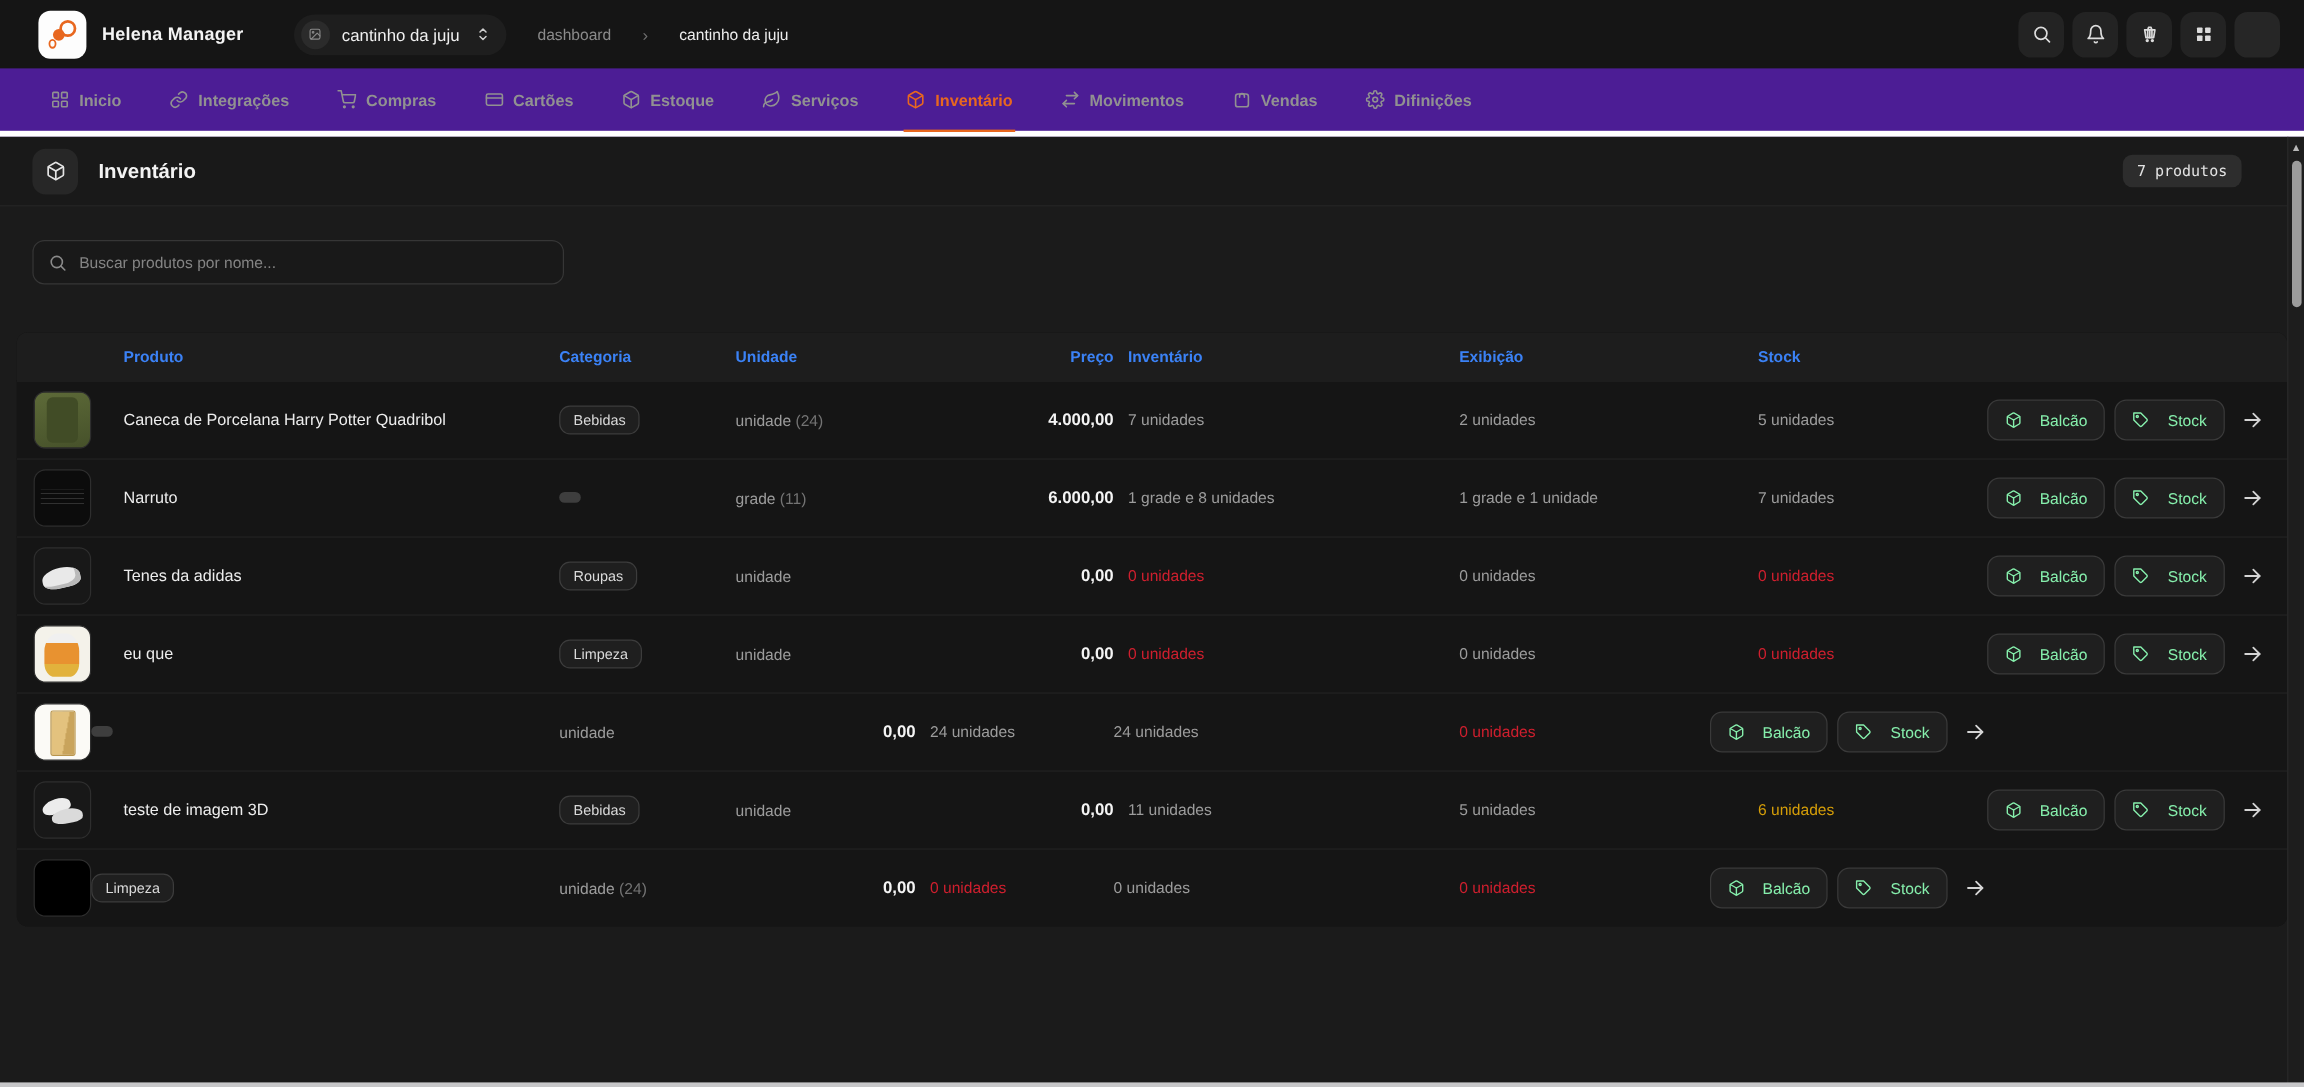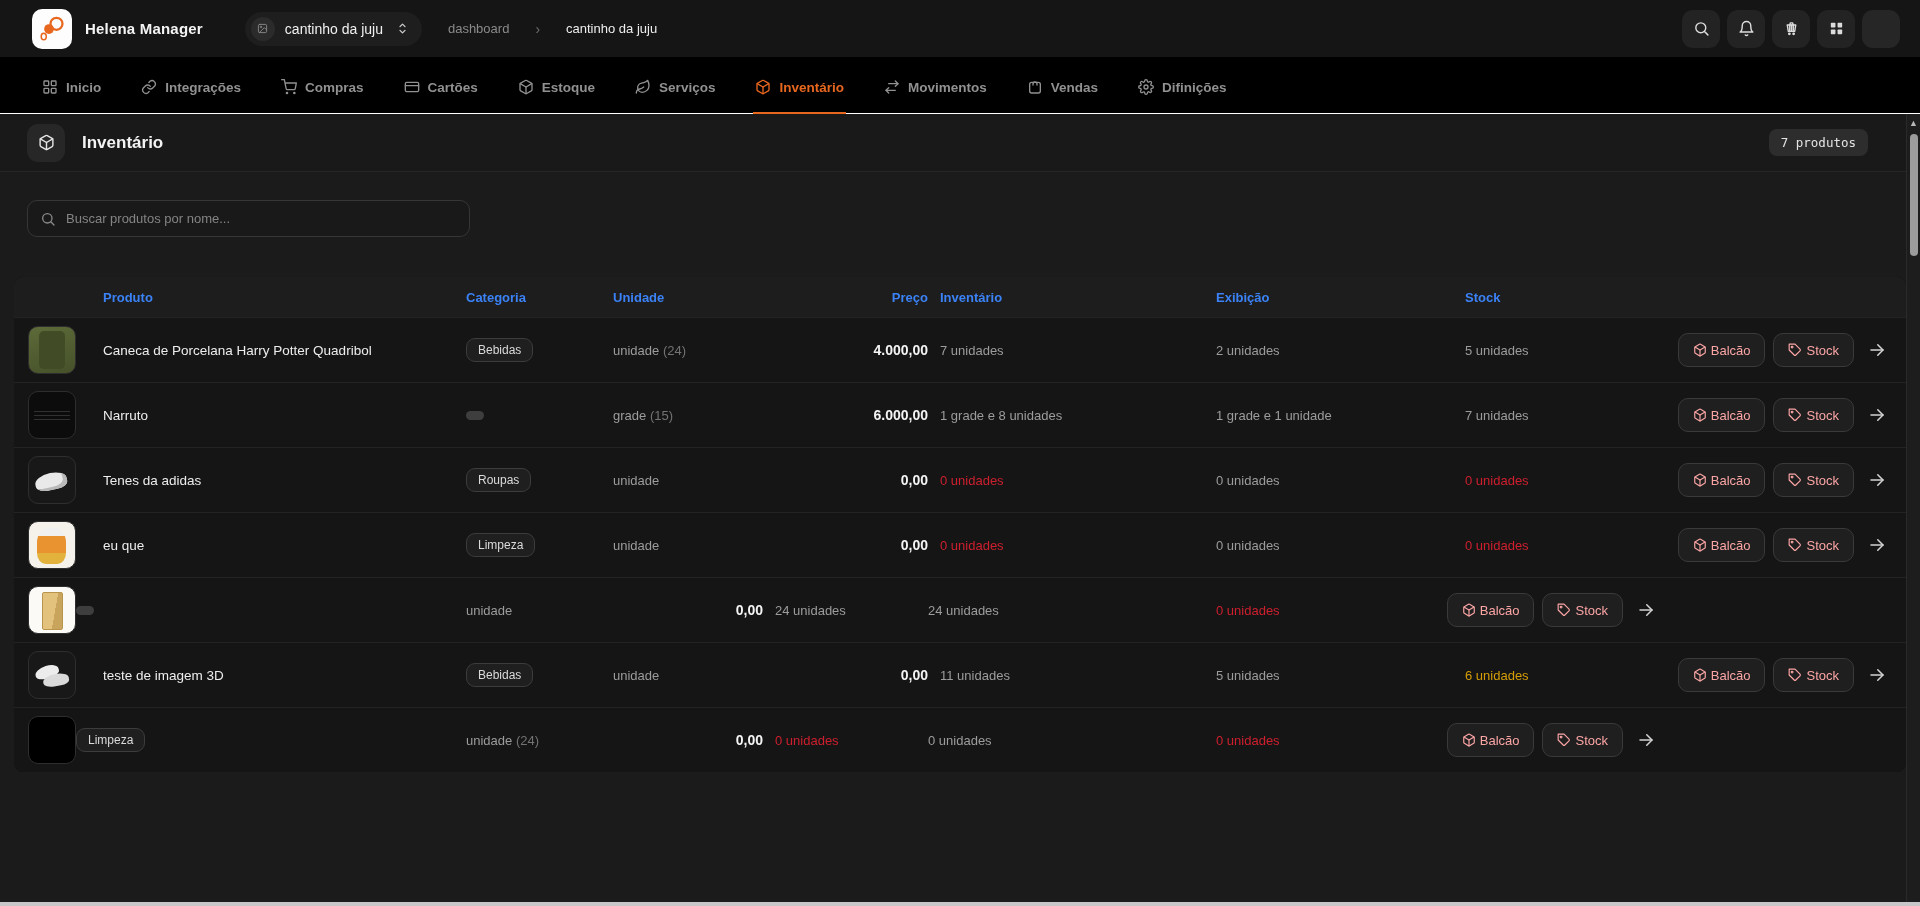--- a/index.html
+++ b/index.html
@@ -23,21 +23,21 @@
   .breadcrumb { margin-left:26px; display:flex; align-items:center; gap:26px; font-size:13px; }
   .crumb-muted { color:#8a8a8a; }
   .crumb-sep { color:#6e6e6e; font-size:14px; }
   .crumb-current { color:#ededed; }
   .topbar-actions { margin-left:auto; display:flex; gap:7px; }
   .iconbtn { width:38px; height:38px; border-radius:11px; background:#232323; border:none; color:#dcdcdc; display:flex; align-items:center; justify-content:center; cursor:pointer; }
   .iconbtn .icon { width:17px; height:17px; }
   .iconbtn.blank { background:#262626; }
 
   
-  .tabbar { height:57px; background:#000000; display:flex; align-items:flex-end; padding:0 0 0 40px; gap:36px; border-bottom:1px solid #ffffff; }
+  .tabbar { height:57px; background:#4c1d95; display:flex; align-items:flex-end; padding:0 0 0 40px; gap:36px; border-bottom:5px solid #ffffff; }
   .tab { display:flex; align-items:center; gap:8px; padding:0 2px 17px 2px; font-size:13.5px; font-weight:bold; color:#919191; cursor:pointer; border-bottom:2px solid transparent; margin-bottom:-1px; }
   .tab .icon { width:16px; height:16px; }
   .tab.active { color:#e8671f; border-bottom-color:#e8671f; }
 
   
   .pagehead { height:58px; background:#191919; border-bottom:1px solid #262626; display:flex; align-items:center; padding:0 38px 0 27px; margin-right:14px; }
   .pagehead-icon { width:38px; height:38px; border-radius:11px; background:#272727; color:#e4e4e4; display:flex; align-items:center; justify-content:center; }
   .pagehead-icon .icon { width:17px; height:17px; }
   .page-title { font-size:17px; font-weight:bold; color:#f3f3f3; margin-left:17px; }
   .count-badge { margin-left:auto; background:#2d2d2d; color:#e3e3e3; border-radius:8px; padding:6px 12px; font-family:"DejaVu Sans Mono",monospace; font-size:12.5px; }
@@ -63,21 +63,21 @@
   .product-name { font-size:13.5px; color:#ededed; }
   .badge { display:inline-block; border:1px solid #3c3c3c; background:#1f1f1f; border-radius:9px; padding:4px 11px; font-size:12px; color:#dadada; }
   .badge-none { display:inline-block; width:18px; height:9px; border-radius:5px; background:#3e3e3e; }
   .cell-muted { font-size:13px; color:#9c9c9c; }
   .unit-note { color:#737373; }
   .price { font-size:14px; font-weight:bold; color:#f4f4f4; }
   .qty { font-size:13px; color:#9c9c9c;margin-top:17px; }
   .qty.danger { color:#cf1f2e; }
   .qty.warning { color:#d49d08; }
   .actions { display:flex; align-items:center; justify-content:flex-end; gap:8px; }
-  .rowbtn { display:flex; align-items:center; gap:4px; height:34px; padding:0 14px; border-radius:10px; border:1px solid #3a3a3a; background:#1f1f1f; color:#fca5a5; font-size:13px; font-family:inherit; cursor:pointer; }
+  .rowbtn { display:flex; align-items:center; gap:15px; height:34px; padding:0 14px; border-radius:10px; border:1px solid #3a3a3a; background:#1f1f1f; color:#86efac; font-size:13px; font-family:inherit; cursor:pointer; }
   .rowbtn .icon { width:14px; height:14px; }
   .arrowbtn { background:none; border:none; color:#d4d4d4; width:24px; height:24px; margin-left:6px; cursor:pointer; display:flex; align-items:center; }
   .arrowbtn .icon { width:18px; height:18px; }
 
   
   .thumb--green-shirt { background:linear-gradient(165deg,#5d6a38,#46512a); }
   .thumb--green-shirt::after { content:""; position:absolute; left:22%; top:8%; width:56%; height:84%; background:#414c26; border-radius:5px; }
   .thumb--dark-photo { background:#0c0c0c; }
   .thumb--dark-photo::after { content:""; position:absolute; left:10%; top:34%; width:80%; height:30%; background:repeating-linear-gradient(#0c0c0c 0 3px,#3a3a3a 3px 4px); opacity:.8; }
   .thumb--white-sneaker { background:#181818; }
@@ -357,21 +357,21 @@
             </span>
           </button>
     </div>
   </div>
       <div class="tgrid row">
     <div>
           <div class="thumb thumb--dark-photo"></div>
         </div>
     <div class="c-name"><span class="product-name">Narruto</span></div>
     <div><span class="badge-none"></span></div>
-    <div class="cell-muted"><span>grade</span> <span class="unit-note">(15)</span></div>
+    <div class="cell-muted"><span>grade</span> <span class="unit-note">(11)</span></div>
     <div class="c-price"><span class="price">6.000,00</span></div>
     <div class="c-inv"><span class="qty">1 grade e 8 unidades</span></div>
     <div><span class="qty">1 grade e 1 unidade</span></div>
     <div><span class="qty">7 unidades</span></div>
     <div class="actions">
       <button class="rowbtn">
             <span class="icon">
               <svg viewBox="0 0 24 24">
                 <path d="M21 16V8a2 2 0 0 0-1-1.73l-7-4a2 2 0 0 0-2 0l-7 4A2 2 0 0 0 3 8v8a2 2 0 0 0 1 1.73l7 4a2 2 0 0 0 2 0l7-4A2 2 0 0 0 21 16z"></path>
                 <polyline points="3.3 7 12 12 20.7 7"></polyline>

